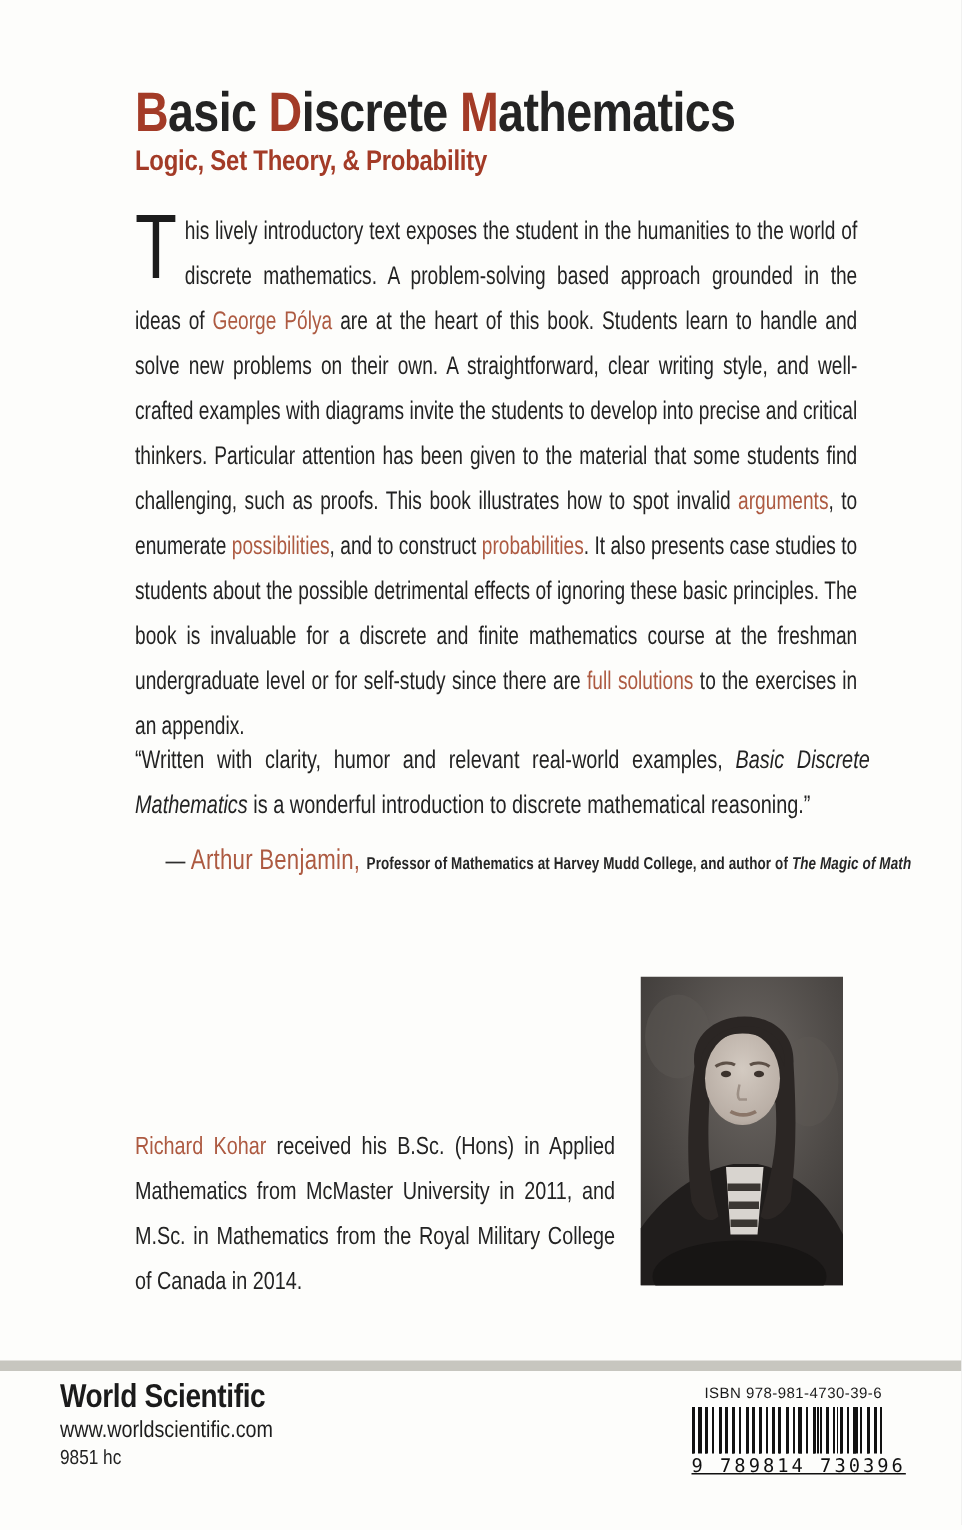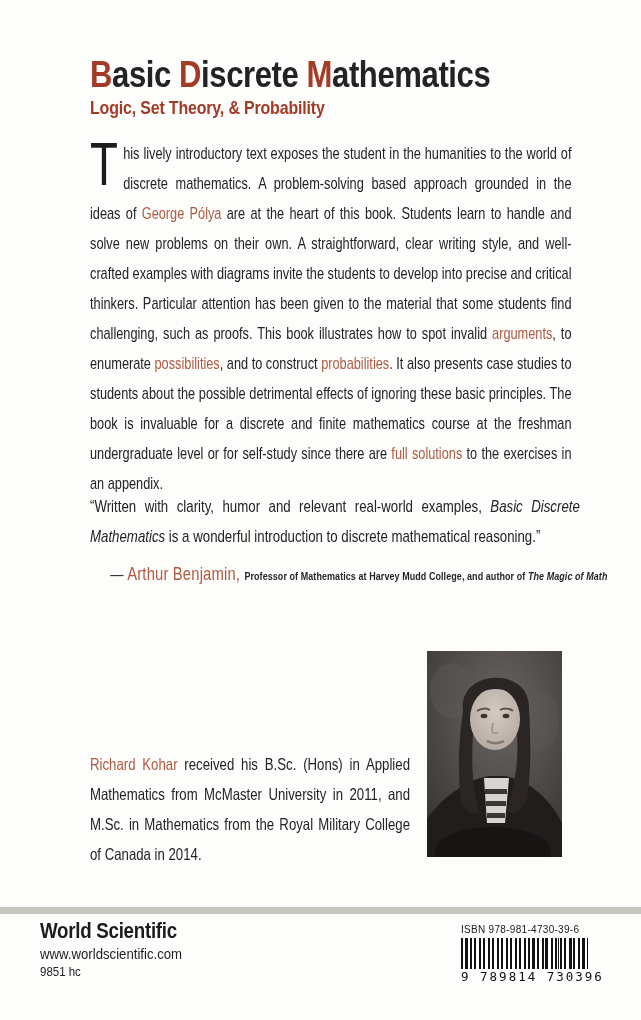--- a/index.html
+++ b/index.html
@@ -40,32 +40,32 @@
   }
   
   .photo{position:absolute;left:427px;top:651px;width:135px;height:206px;}
   .photo svg{display:block;}
   
   .divider{position:absolute;left:0;top:907px;width:641px;height:7px;background:var(--divider);}
   .publisher{position:absolute;left:40px;top:918px;transform:scaleX(.85);transform-origin:left top;white-space:nowrap;}
   .pub-name{font-size:22px;font-weight:700;letter-spacing:-.3px;color:#1b1b1b;line-height:26px;}
   .pub-site{font-size:15.5px;color:#1e1e1e;line-height:19px;}
   .pub-code{font-size:13.5px;color:#222;line-height:17px;}
-  .barcode-block{position:absolute;left:461px;top:924px;width:127px;text-align:left;}
+  .barcode-block{position:absolute;left:461px;top:924px;width:127px;text-align:right;}
   .isbn{font-size:10px;letter-spacing:.3px;color:#1a1a1a;line-height:12px;}
   .bars{
     height:31px;margin-top:2px;background-color:#fff;
     background-image:
       repeating-linear-gradient(90deg,#121212 0 1.5px,transparent 1.5px 4.5px),
       repeating-linear-gradient(90deg,#121212 0 2px,transparent 2px 9px),
       repeating-linear-gradient(90deg,transparent 0 6px,#121212 6px 7px,transparent 7px 13px);
   }
   .digits{
     font-family:"DejaVu Sans Mono",monospace;font-size:12.5px;letter-spacing:2px;
-    color:#111;margin-top:1px;line-height:14px;white-space:nowrap;
+    color:#111;margin-top:1px;line-height:14px;white-space:nowrap;text-decoration:underline;
   }
   
   .seg-accent{color:var(--accent);}
   .seg-soft{color:var(--accent-soft);}
   .seg-italic{font-style:italic;}
 </style>
 </head>
 <body>
 
 <div class="cover">

